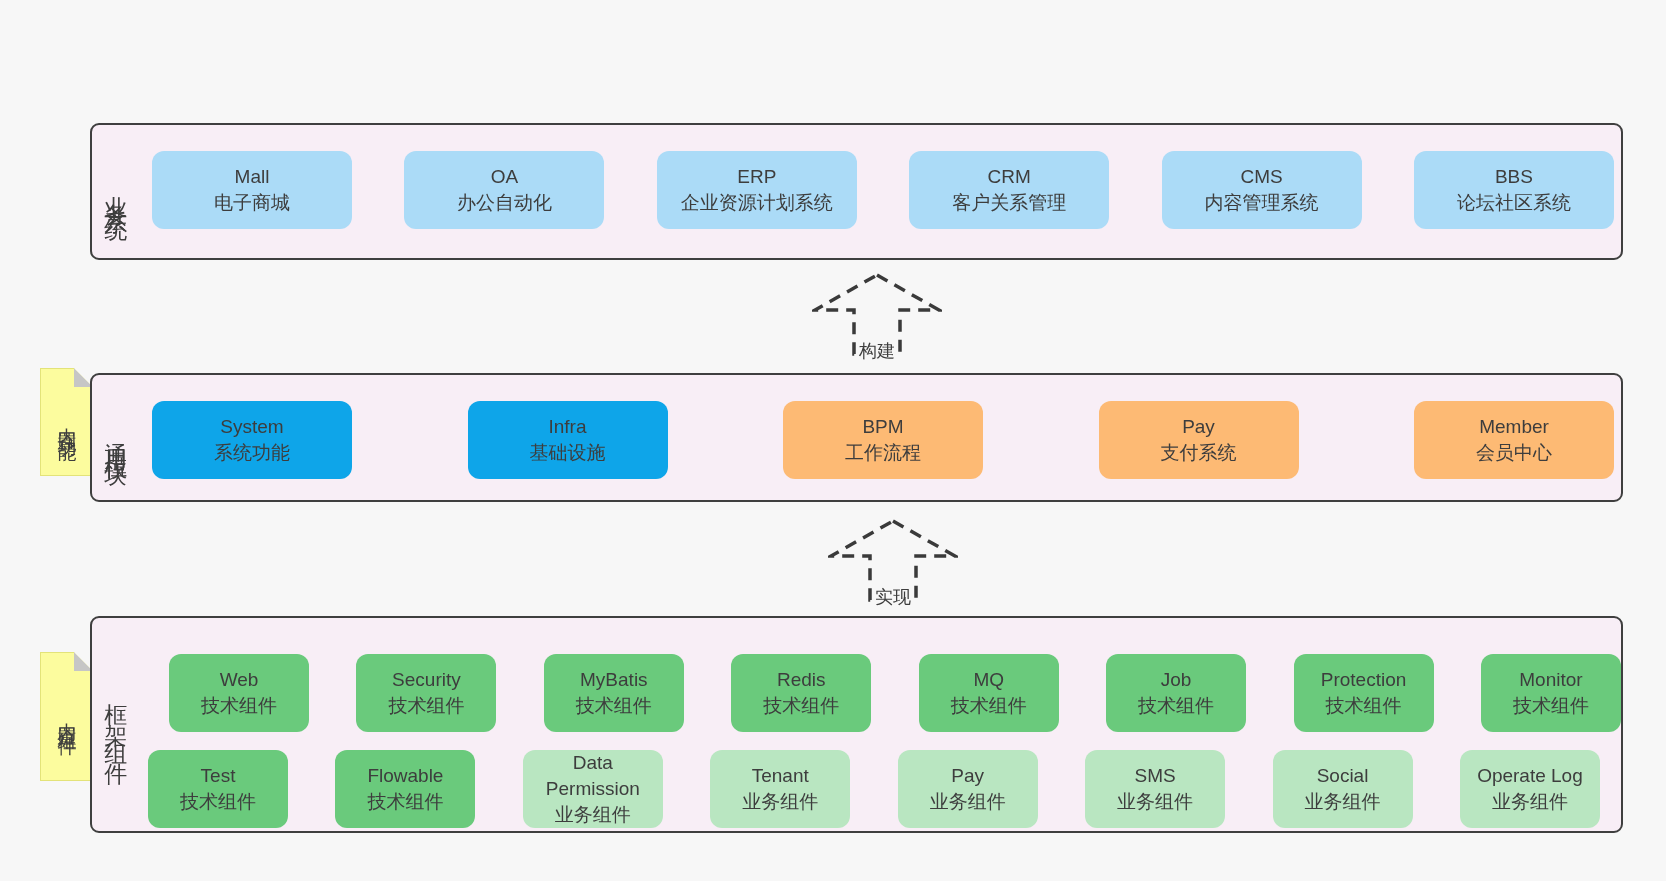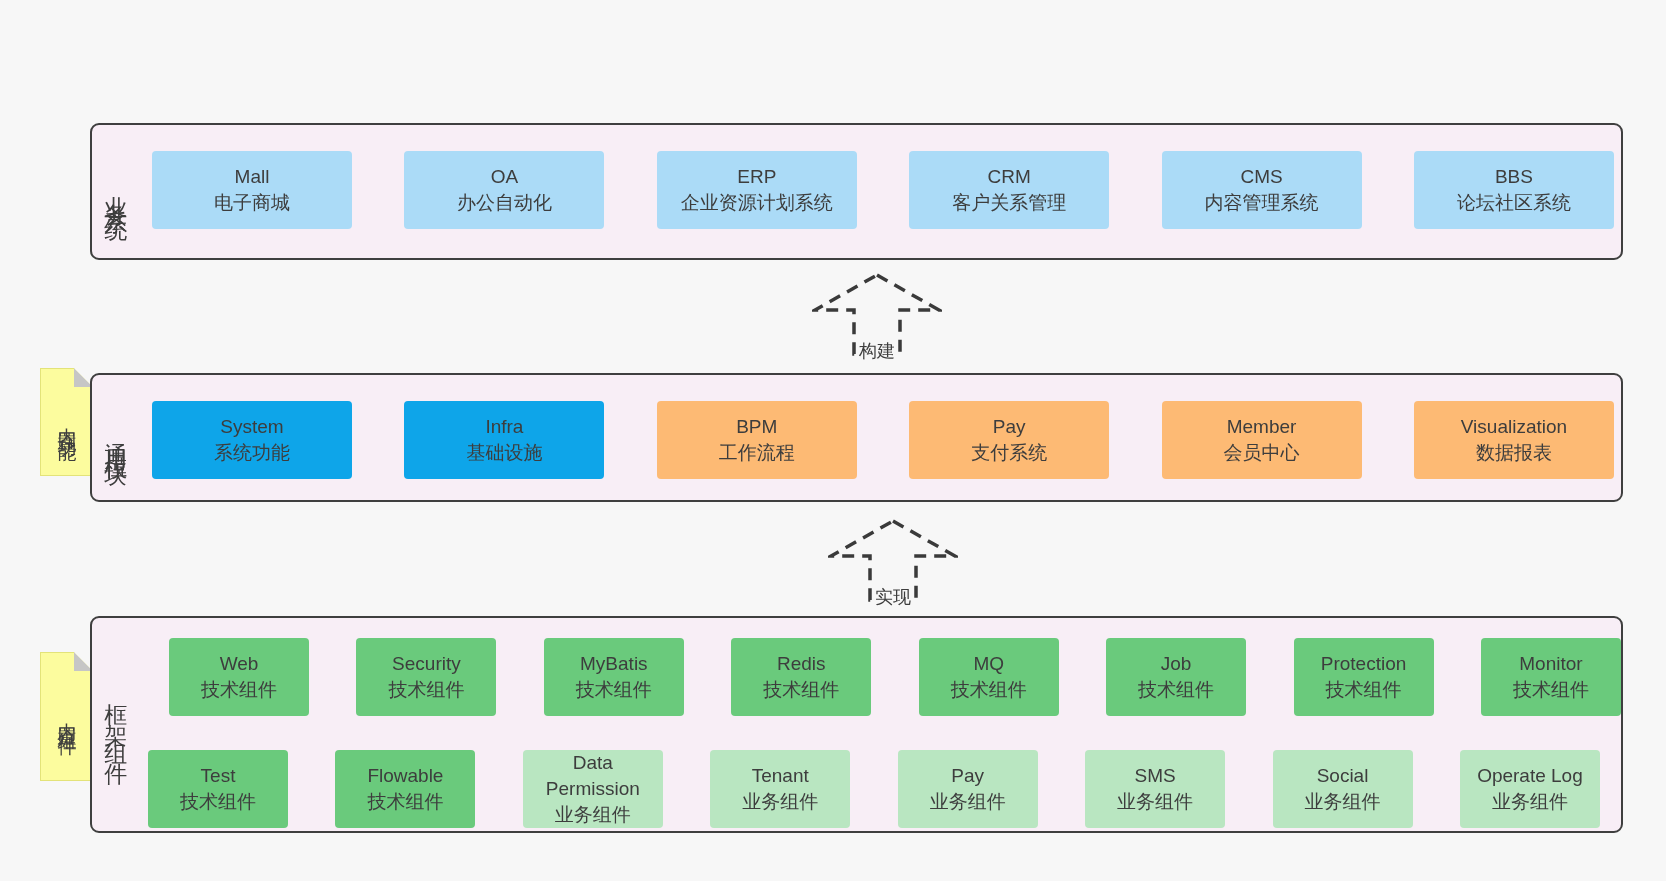--- a/index.html
+++ b/index.html
@@ -18,25 +18,25 @@
 
   .layer-label {
     position:absolute; left:11px; top:50%; transform:translateY(-50%);
     writing-mode:vertical-rl; text-orientation:upright;
     font-size:23px; letter-spacing:7px; line-height:1.1; color:#3d3d3d;
   }
   #layer-framework .layer-label { letter-spacing:20px; }
 
   .box-row { position:absolute; display:flex; justify-content:space-between; }
   #layer-business .box-row, #layer-modules .box-row { left:60px; top:26px; width:1462px; }
-  #layer-framework .row1 { left:56px; top:20px;  width:1452px;padding-left:21px; }
+  #layer-framework .row1 { left:56px; top:36px;  width:1452px;padding-left:21px; }
   #layer-framework .row2 { left:56px; top:120px; width:1452px;margin-top:12px; }
 
   .box {
-    width:200px; height:78px; border-radius:4px; box-sizing:border-box;
+    width:200px; height:78px; border-radius:12px; box-sizing:border-box;
     display:flex; flex-direction:column; align-items:center; justify-content:center;
     text-align:center; font-size:19px; line-height:26px; padding:2px 4px;
   }
   #layer-framework .box { width:140px; }
   .box.blue       { background:#abdbf7; }
   .box.red        { background:#0ea5e9; }
   .box.pink       { background:#fdba74; }
   .box.green      { background:#6aca7c; }
   .box.lightgreen { background:#b9e6c1; }
 
@@ -131,24 +131,20 @@
         <div>工作流程</div>
       </div>
       <div class="box pink">
         <div>Pay</div>
         <div>支付系统</div>
       </div>
       <div class="box pink">
         <div>Member</div>
         <div>会员中心</div>
       </div>
-      <div class="box pink">
-        <div>Visualization</div>
-        <div>数据报表</div>
-      </div>
     </div>
   </div>
 
   <div class="arrow" id="arrow-implement">
     <svg viewBox="0 0 130 85">
       <path d="M65 3 L127 38 L88 38 L88 82 L42 82 L42 38 L3 38 Z" fill="none" stroke="#3a3a3a" stroke-width="3.5" stroke-dasharray="12 8"></path>
     </svg>
     <div class="arrow-label">实现</div>
   </div>
 

